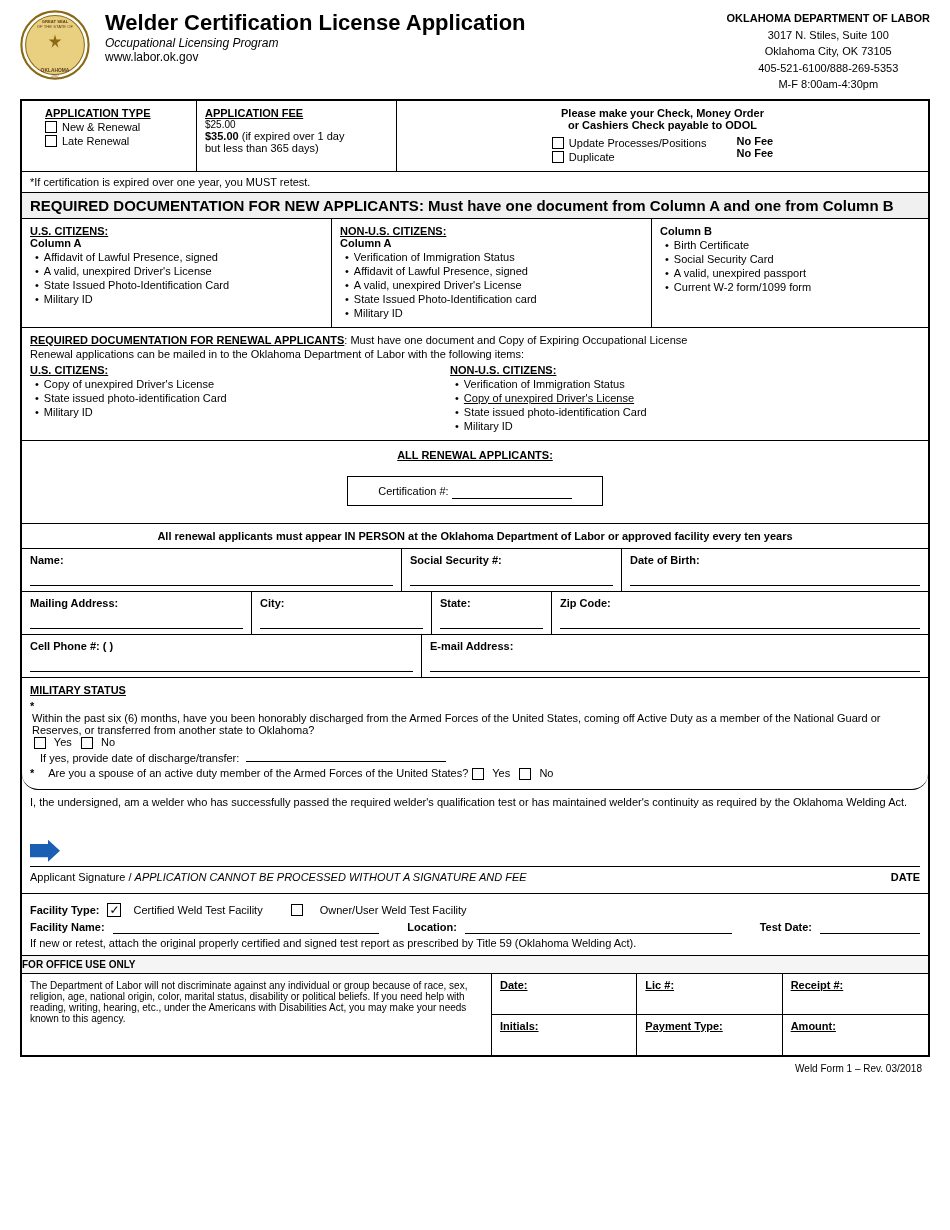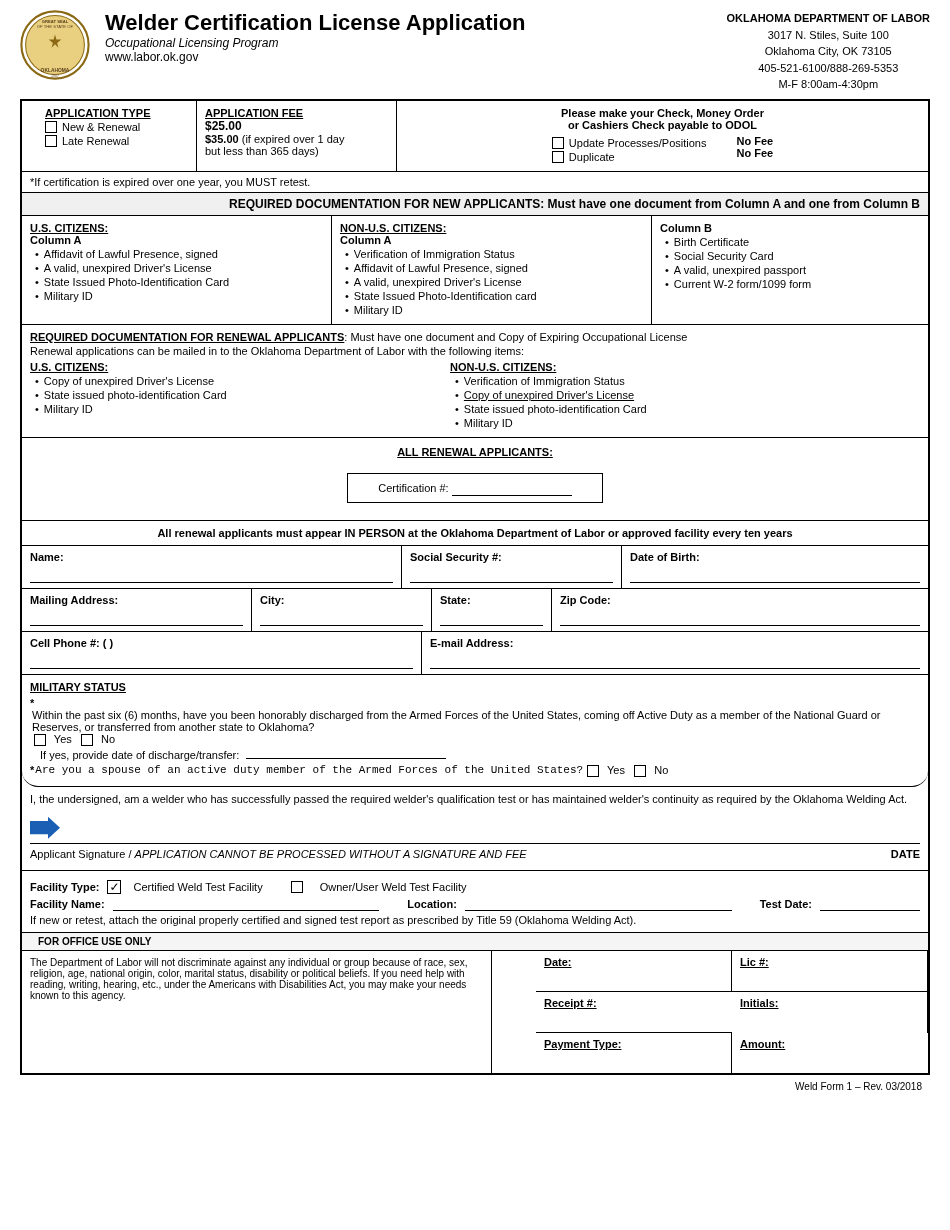--- a/index.html
+++ b/index.html
@@ -60,44 +60,44 @@
       padding: 6px 8px;
     }
     .app-type-col:not(:last-child) {
       border-right: 1px solid #000;
     }
     .col-app-type { flex: 0 0 160px; }
     .col-app-fee { flex: 0 0 200px; }
     .col-app-payment { flex: 1; }
     .bold { font-weight: bold; }
     .underline { text-decoration: underline; }
-    .app-type-col .fee-large { font-size: 12px; font-weight: bold; }
+    .app-type-col .fee-large { font-size: 10px; font-weight: normal; }
     .checkbox-item {
       display: flex;
       align-items: center;
       margin: 2px 0;
     }
     .checkbox-box {
       display: inline-block;
       width: 12px;
       height: 12px;
       border: 1px solid #000;
       margin-right: 5px;
       flex-shrink: 0;
     }
     .warning-row {
       border-bottom: 1px solid #000;
       padding: 4px 8px;
       font-size: 11px;
     }
     .req-doc-header {
       background: #f0f0f0;
-      text-align: right;
-      font-weight: bold;
-      font-size: 12px;
+      text-align: left;
+      font-weight: bold;
+      font-size: 15px;
       padding: 4px 8px;
       border-bottom: 1px solid #000;
     }
     .citizens-row {
       display: flex;
       border-bottom: 1px solid #000;
     }
     .citizens-col {
       flex: 1;
       padding: 6px 8px;
@@ -205,60 +205,59 @@
       display: inline-block;
       width: 200px;
       margin-left: 4px;
     }
     .signature-section {
       padding: 6px 8px;
       border-bottom: 1px solid #000;
     }
     .signature-text {
       font-size: 11px;
-      margin-bottom: 12px;
+      margin-bottom: 32px;
     }
     .sig-footer-row {
       display: flex;
       justify-content: space-between;
       padding: 4px 0;
     }
     .facility-section {
       padding: 6px 8px;
       border-bottom: 1px solid #000;
     }
     .facility-row {
       display: flex;
       align-items: center;
       flex-wrap: wrap;
       gap: 8px;
       margin: 3px 0;
     }
     .facility-label { font-weight: bold; }
     .for-office-row {
       background: #f5f5f5;
-      padding: 3px 16px;
+      padding: 3px 0;
       font-weight: bold;
       font-size: 10px;
       border-bottom: 1px solid #000;
     }
     .office-table {
       display: flex;
     }
     .office-left {
       flex: 0 0 470px;
       padding: 6px 8px;
       font-size: 10px;
       border-right: 1px solid #000;
     }
     .office-right {
       flex: 1;
       display: grid;
-      grid-template-columns: 1fr 1fr;
-      margin-left: 44px;
+      grid-template-columns: 1fr 1fr 1fr;
     }
     .office-cell {
       padding: 5px 8px;
       border-bottom: 1px solid #000;
       border-right: 1px solid #000;
     }
     .office-cell:nth-child(3n) {
       border-right: none;
     }
     .office-cell:nth-child(4), .office-cell:nth-child(5), .office-cell:nth-child(6) {
@@ -541,21 +540,21 @@
         <span class="checkbox-box" style="display:inline-block; vertical-align:middle;"></span>
         <span>No</span>
       </span>
     </div>
     <div style="margin:3px 0 3px 10px;">
       <span>If yes, provide date of discharge/transfer:</span>
       <span class="discharge-line"></span>
     </div>
     <div class="question-row">
       <span class="military-asterisk">*</span>
-      <span style="margin-left:1px;font-family:Liberation Mono, monospace;">Are you a spouse of an active duty member of the Armed Forces of the United States?</span>
+      <span style="margin-left:14px;">Are you a spouse of an active duty member of the Armed Forces of the United States?</span>
       <span style="margin-left:4px;">
         <span class="checkbox-box" style="display:inline-block; vertical-align:middle;"></span>
         <span>Yes</span>
         &nbsp;
         <span class="checkbox-box" style="display:inline-block; vertical-align:middle;"></span>
         <span>No</span>
       </span>
     </div>
   </div>
 

